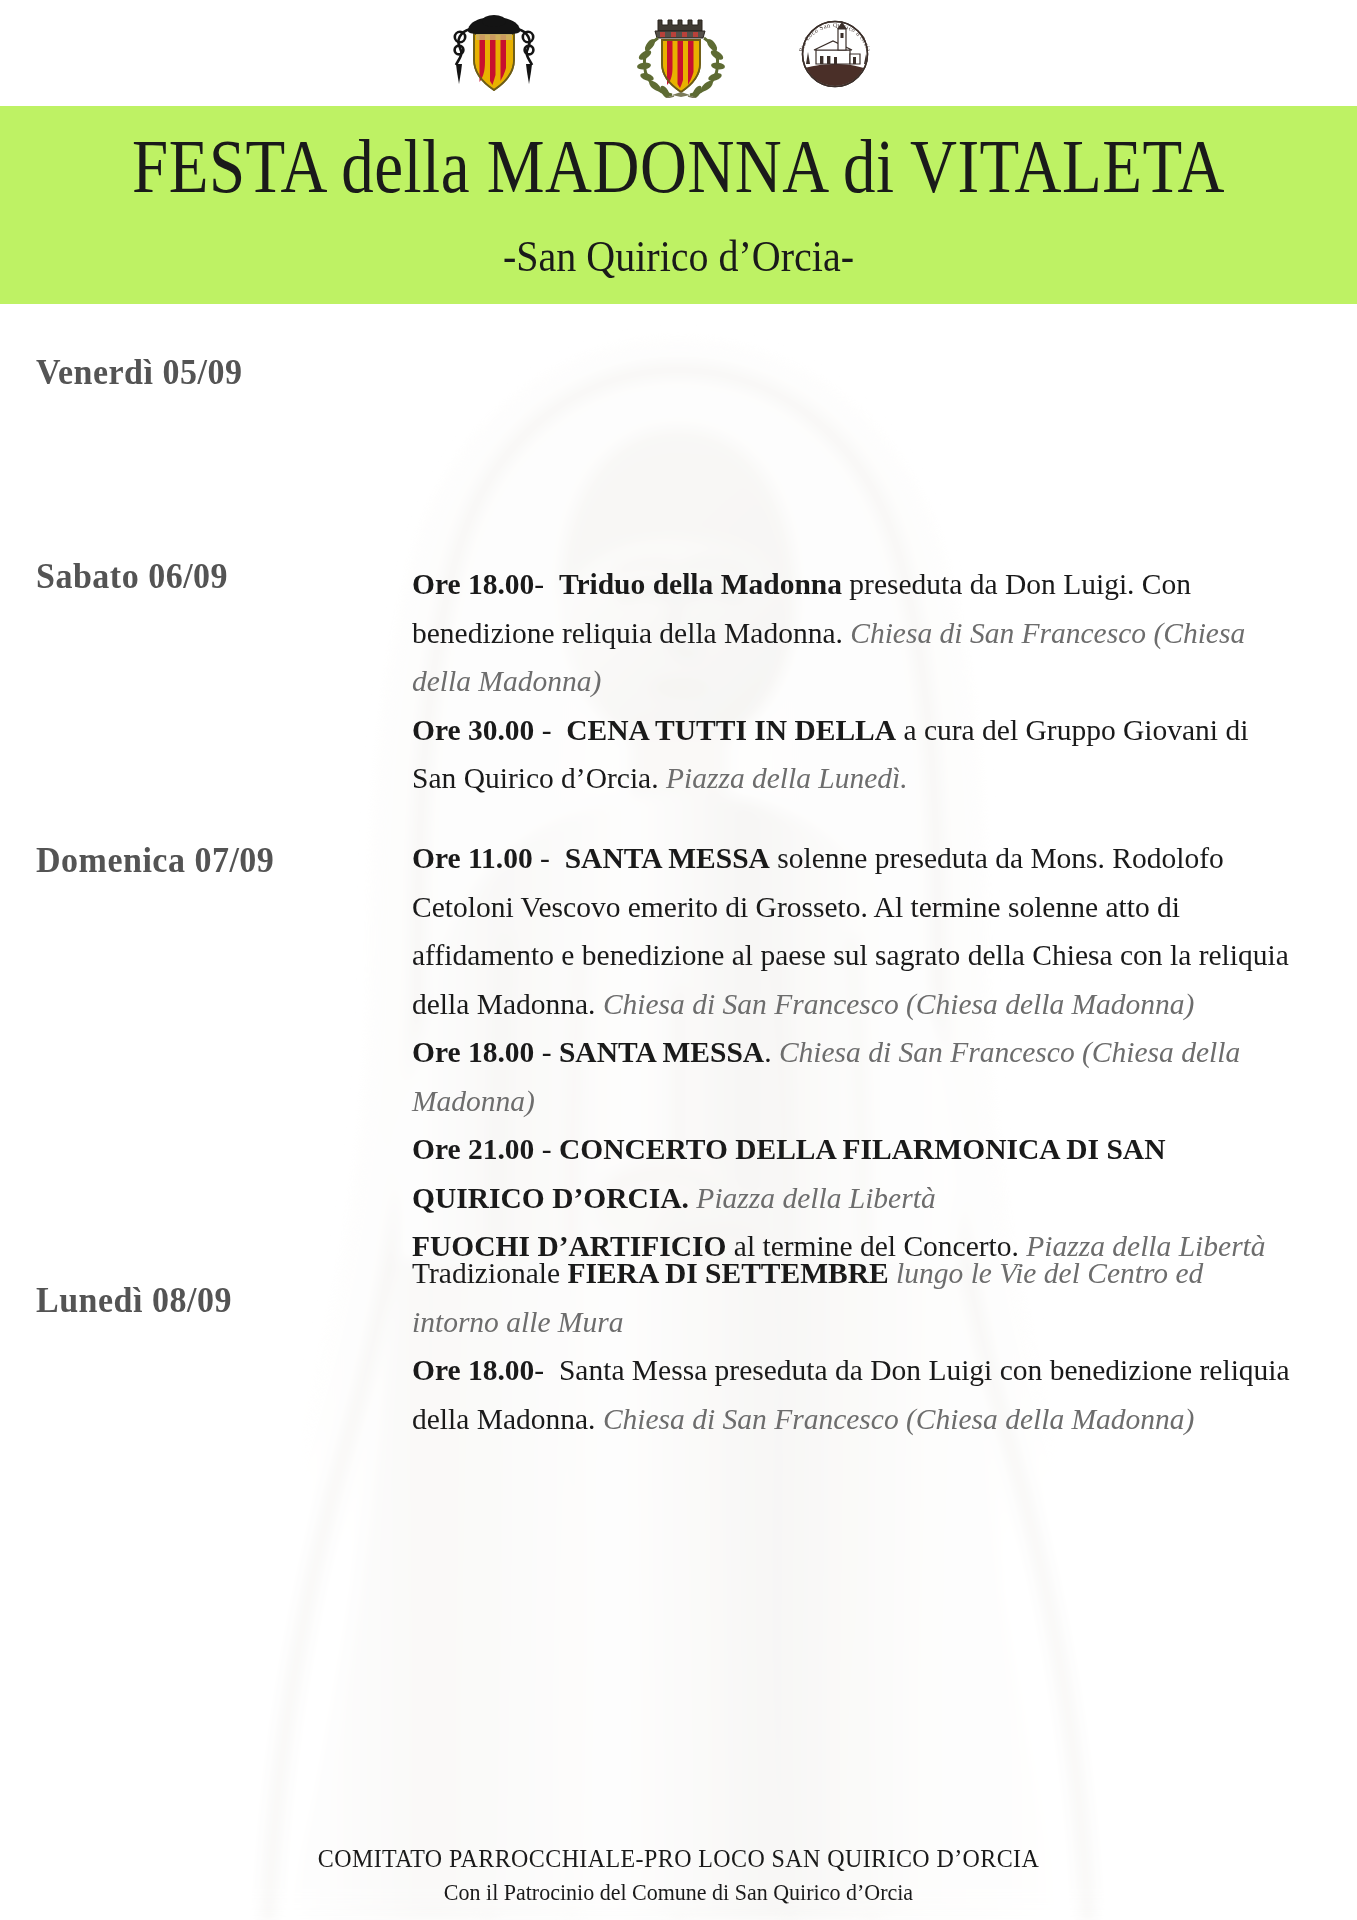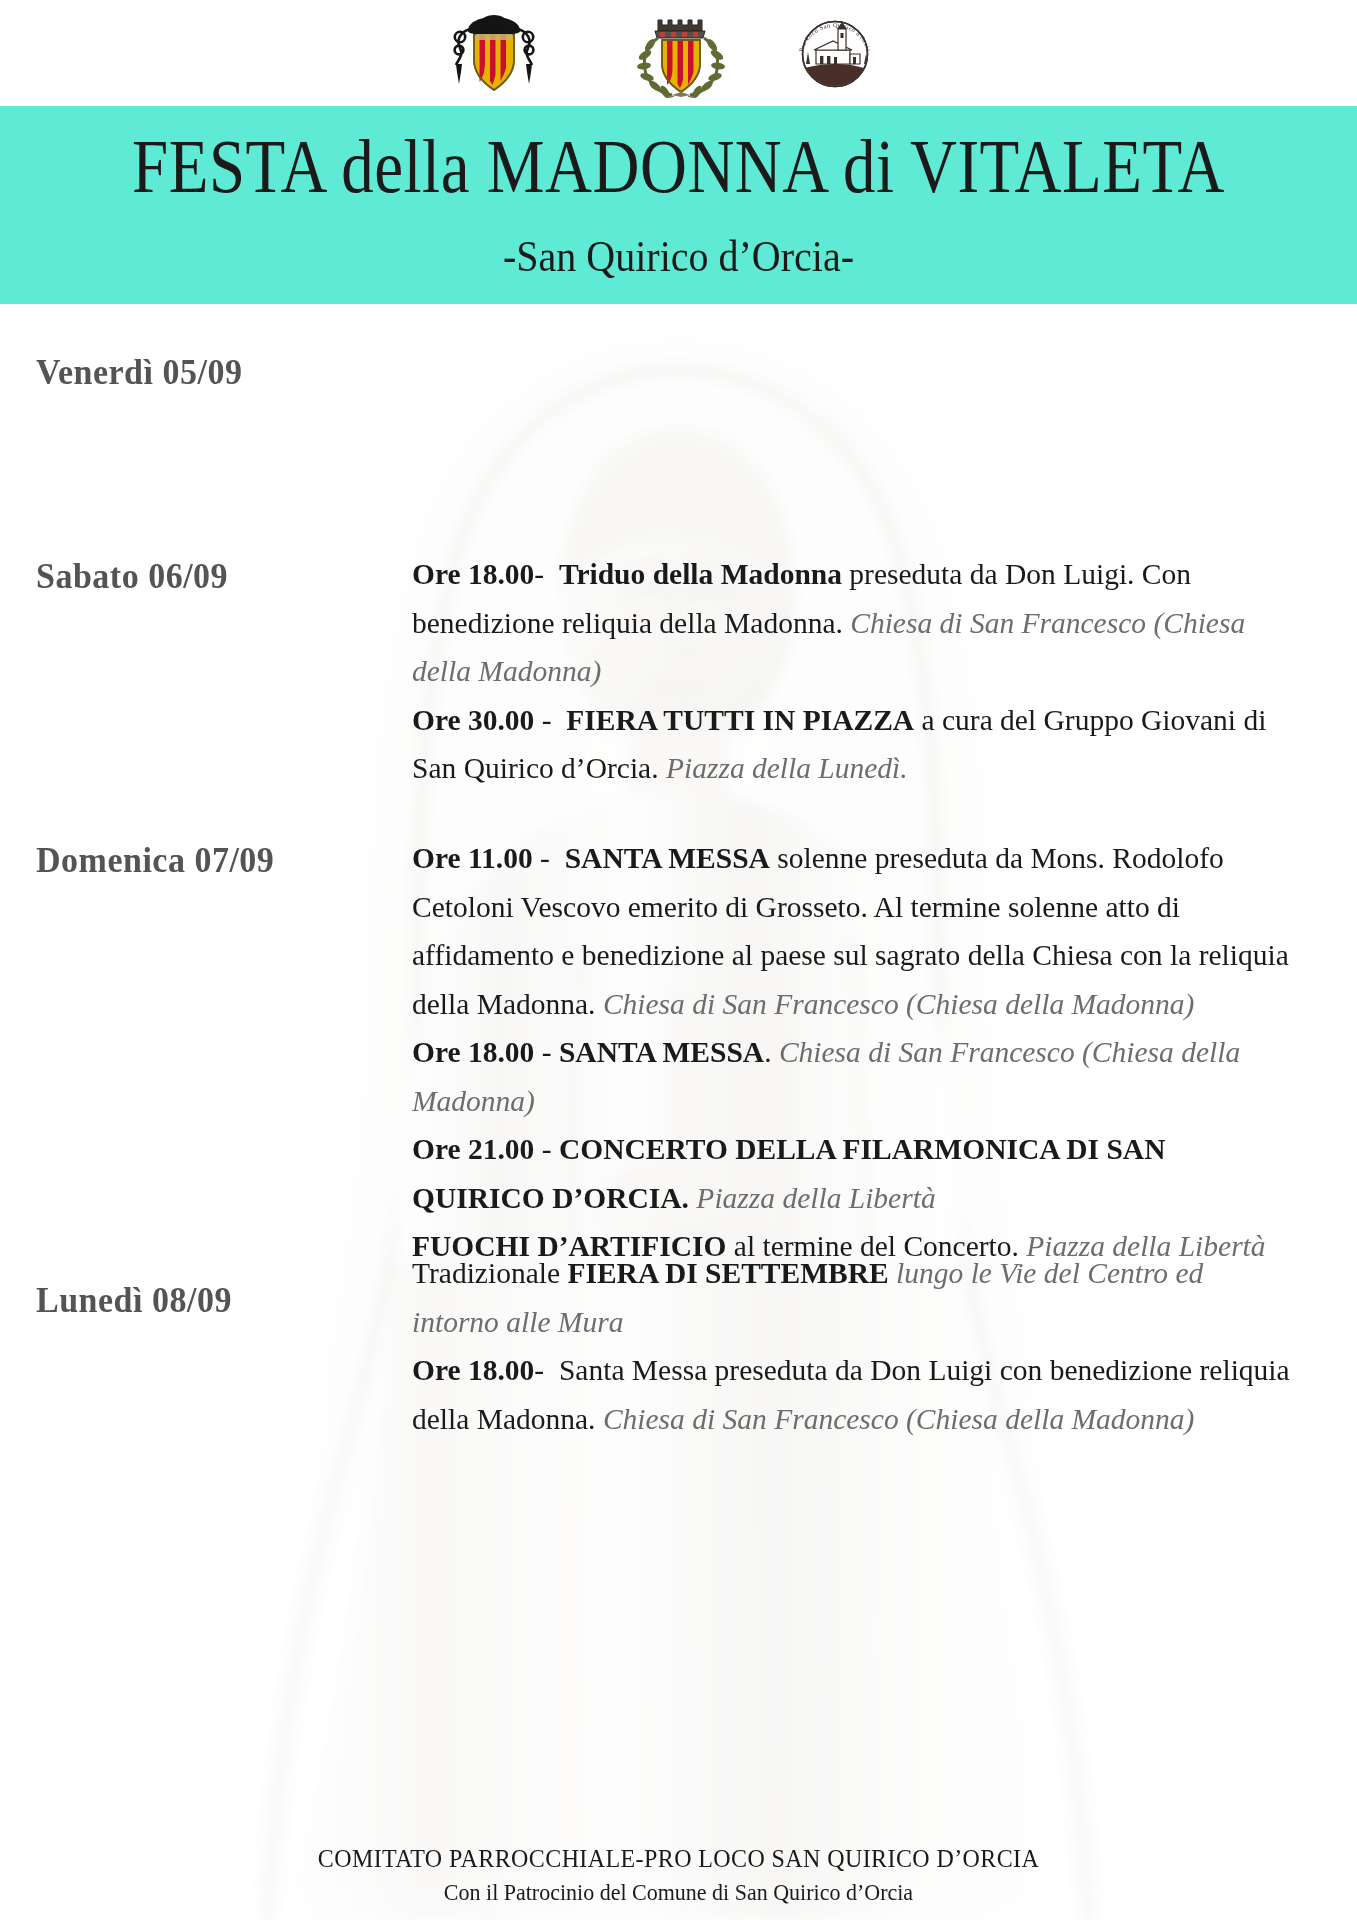--- a/index.html
+++ b/index.html
@@ -40,21 +40,21 @@
   }
   #logo-parish  { left: 438px; width: 112px; height: 82px; }
   #logo-comune  { left: 628px; width: 108px; height: 86px; }
   #logo-proloco { left: 792px; width: 86px; height: 84px; }
 
   
   #title-band {
     position: absolute;
     left: 0; top: 106px;
     width: 1357px; height: 198px;
-    background: #5eead4;
+    background: #bef264;
     z-index: 3;
   }
   #poster-title {
     position: absolute;
     left: 0; top: 22px;
     width: 1357px;
     text-align: center;
     font-size: 65px;
     line-height: 1;
     font-weight: 400;
@@ -357,21 +357,21 @@
 <div id="title-band">
   <div id="poster-title">FESTA della MADONNA di VITALETA</div>
   <div id="poster-subtitle">-San Quirico d’Orcia-</div>
 </div>
 
 <div id="schedule">
 
   <div class="day-label" style="top:48px;">Venerdì 05/09</div>
 
   <div class="day-label" style="top:252px;">Sabato 06/09</div>
-  <div class="entry-block" style="top:246px;"><b>Ore 18.00</b>-&nbsp; <b>Triduo della Madonna</b> preseduta da Don Luigi. Con benedizione reliquia della Madonna. <i>Chiesa di San Francesco (Chiesa della Madonna)</i><br><b>Ore 30.00</b> -&nbsp; <b>FIERA TUTTI IN PIAZZA</b> a cura del Gruppo Giovani di San Quirico d’Orcia. <i>Piazza della Lunedì.</i></div>
+  <div class="entry-block" style="top:256px;"><b>Ore 18.00</b>-&nbsp; <b>Triduo della Madonna</b> preseduta da Don Luigi. Con benedizione reliquia della Madonna. <i>Chiesa di San Francesco (Chiesa della Madonna)</i><br><b>Ore 30.00</b> -&nbsp; <b>CENA TUTTI IN DELLA</b> a cura del Gruppo Giovani di San Quirico d’Orcia. <i>Piazza della Lunedì.</i></div>
 
   <div class="day-label" style="top:536px;">Domenica 07/09</div>
   <div class="entry-block" style="top:530px;"><b>Ore 11.00</b> -&nbsp; <b>SANTA MESSA</b> solenne preseduta da Mons. Rodolofo Cetoloni Vescovo emerito di Grosseto. Al termine solenne atto di affidamento e benedizione al paese sul sagrato della Chiesa con la reliquia della Madonna. <i>Chiesa di San Francesco (Chiesa della Madonna)</i><br><b>Ore 18.00</b> - <b>SANTA MESSA</b>. <i>Chiesa di San Francesco (Chiesa della Madonna)</i><br><b>Ore 21.00</b> - <b>CONCERTO DELLA FILARMONICA DI SAN QUIRICO D’ORCIA.</b> <i>Piazza della Libertà</i><br><b>FUOCHI D’ARTIFICIO</b> al termine del Concerto. <i>Piazza della Libertà</i></div>
 
   <div class="day-label" style="top:976px;">Lunedì 08/09</div>
   <div class="entry-block" style="top:945px;">Tradizionale <b>FIERA DI SETTEMBRE</b> <i>lungo le Vie del Centro ed intorno alle Mura</i><br><b>Ore 18.00</b>-&nbsp; Santa Messa preseduta da Don Luigi con benedizione reliquia della Madonna. <i>Chiesa di San Francesco (Chiesa della Madonna)</i></div>
 </div>
 
 <div id="footer">
   <div id="footer-line-1">COMITATO PARROCCHIALE-PRO LOCO SAN QUIRICO D’ORCIA</div>

